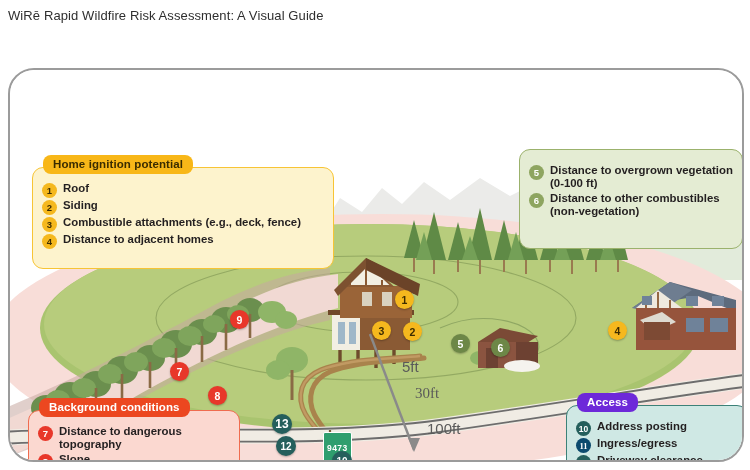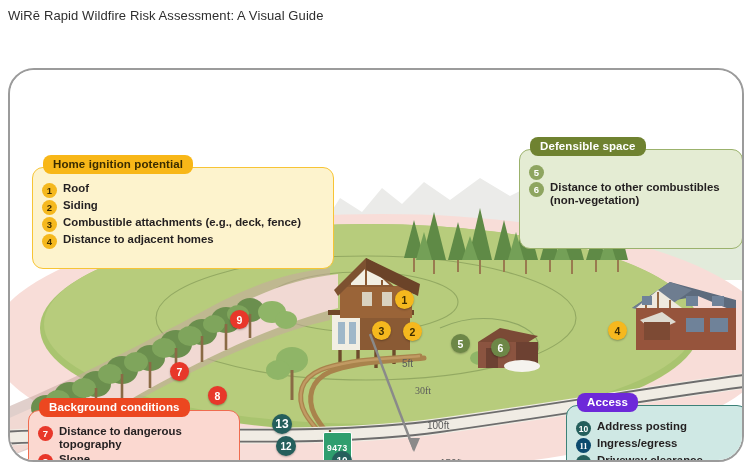--- a/index.html
+++ b/index.html
@@ -67,21 +67,21 @@
     color:#ffffff;font-weight:700;
     box-shadow:0 1px 2px rgba(0,0,0,.28);
   }
   .m-yellow{background:#f5b81e;color:#3d2d00;}
   .m-red{background:#e8372a;}
   .m-green{background:#6d8747;}
   .m-teal{background:#255f5c;}
 
   
   .dist{
-    position:absolute;font-size:10px;color:#5a5a5a;
+    position:absolute;font-size:15px;color:#5a5a5a;
     font-family:"Liberation Sans",sans-serif;white-space:nowrap;
   }
   
   #addr-sign{
     position:absolute;left:313px;top:362px;
     background:#2f9e6e;border:1.3px solid #ffffff;border-radius:2px;
     color:#ffffff;font-size:8.5px;font-weight:700;
     padding:10px 3px;letter-spacing:.4px;
   }
 </style>
@@ -331,24 +331,24 @@
         <div class="rowtxt">Combustible attachments (e.g., deck, fence)</div>
       </div>
       <div class="row">
         <div class="badge" style="background:#f5b81e;color:#3d2d00;">4</div>
         <div class="rowtxt">Distance to adjacent homes</div>
       </div>
     </div>
   </div>
 
   <div class="card" id="card-def">
-    <div class="card-title">Defensible space</div>
     <div class="rows">
       <div class="row">
         <div class="badge" style="background:#8ea560;">5</div>
+        <div class="rowtxt">Distance to overgrown vegetation (0-100 ft)</div>
       </div>
       <div class="row">
         <div class="badge" style="background:#8ea560;">6</div>
         <div class="rowtxt">Distance to other combustibles (non-vegetation)</div>
       </div>
     </div>
   </div>
 
   <div class="card" id="card-bg">
     <div class="card-title">Background conditions</div>

